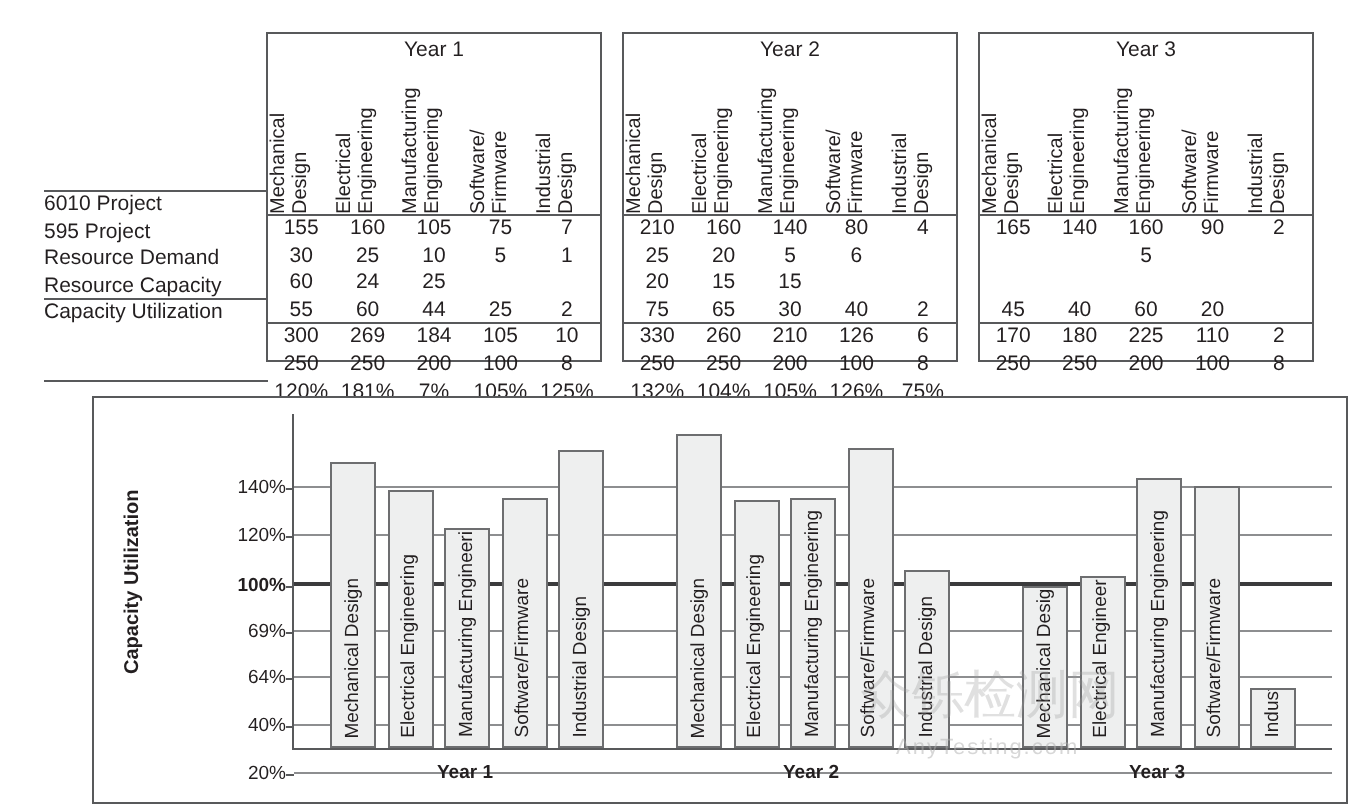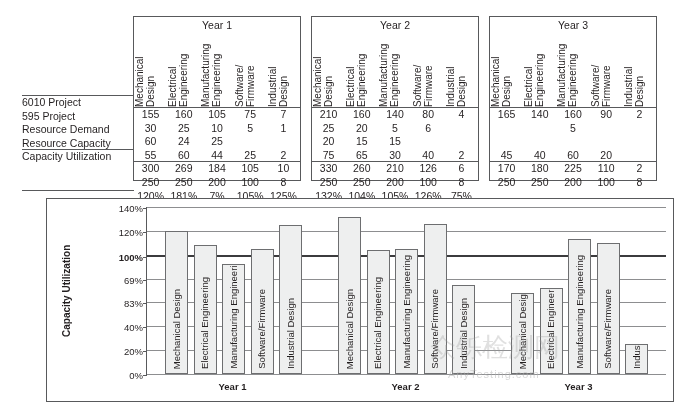--- a/index.html
+++ b/index.html
@@ -115,20 +115,21 @@
     width:519px; height:167px;
     border-left:1px solid #58595b;
     border-bottom:1px solid #58595b;
     box-sizing:content-box;
   }
   .gridline{
     position:absolute;
     left:0; width:519px;
     height:0;
     border-top:1px solid #8d8e90;
+    margin-top:36px;
   }
   .gridline.bold{ border-top:2px solid #3b3b3d; }
   .ytick{
     position:absolute;
     right:100%;
     margin-right:4px;
     transform:translateY(-50%);
     font-size:9.5px;
     white-space:nowrap;
     text-align:right;
@@ -503,21 +504,21 @@
         <div class="gridline" style="top: 143.143px;">
           <div class="tickmark"></div>
           <div class="ytick">20%</div>
         </div>
         <div class="gridline" style="top: 119.286px;">
           <div class="tickmark"></div>
           <div class="ytick">40%</div>
         </div>
         <div class="gridline" style="top: 95.4286px;">
           <div class="tickmark"></div>
-          <div class="ytick">83%</div>
+          <div class="ytick">64%</div>
         </div>
         <div class="gridline" style="top: 71.5714px;">
           <div class="tickmark"></div>
           <div class="ytick">69%</div>
         </div>
         <div class="gridline bold" style="top: 47.7143px;">
           <div class="tickmark"></div>
           <div class="ytick bold">100%</div>
         </div>
         <div class="gridline" style="top: 23.8571px;">

